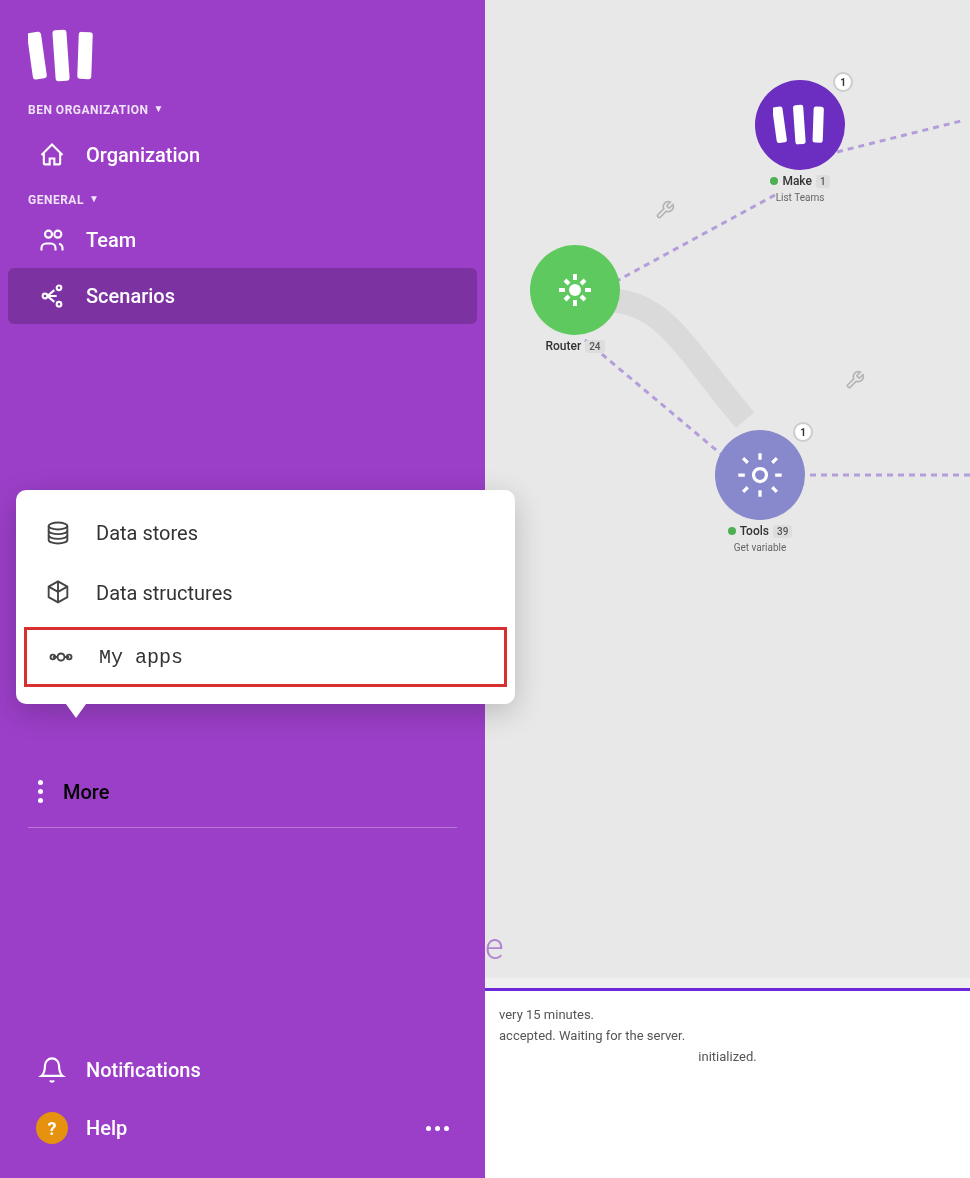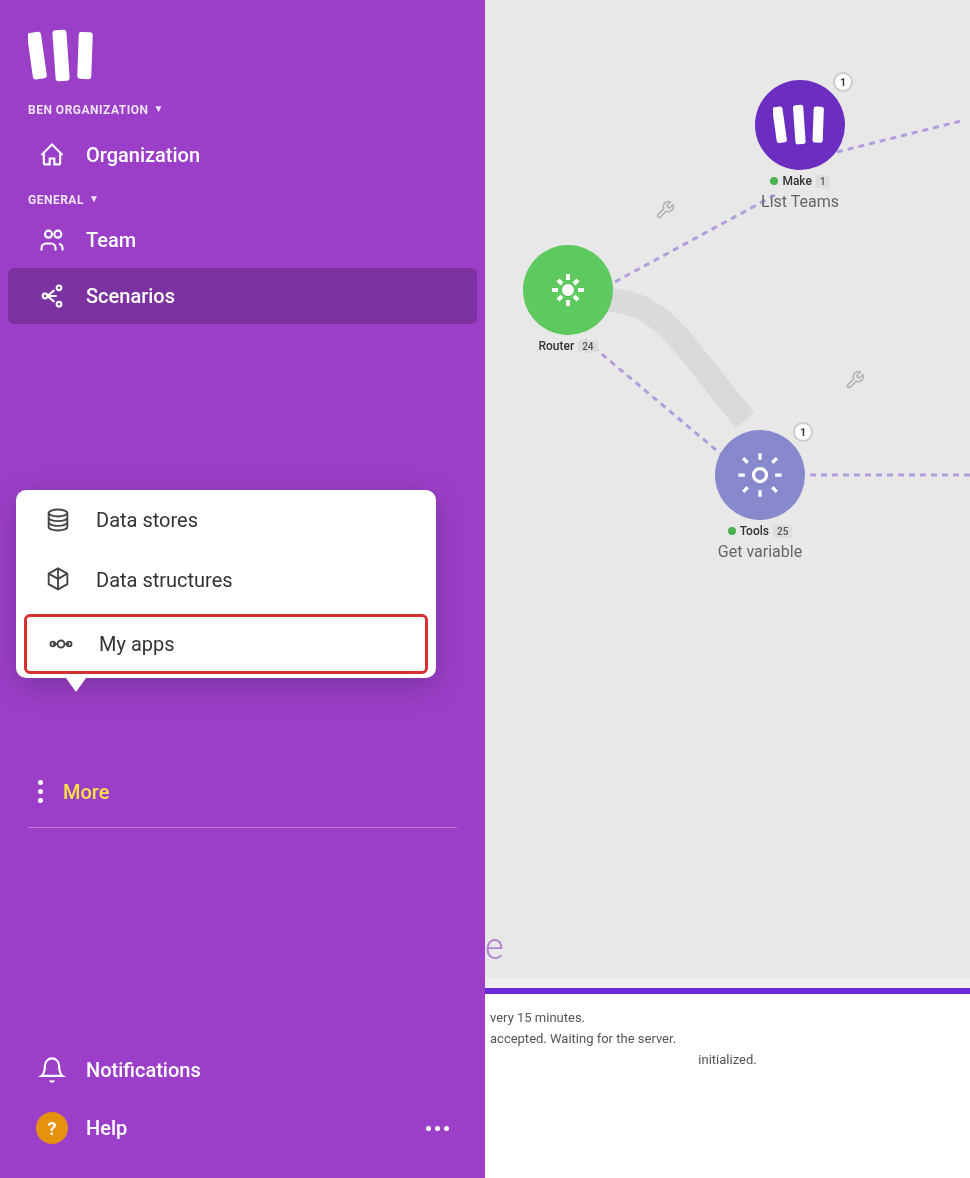--- a/index.html
+++ b/index.html
@@ -85,27 +85,27 @@
 
     .general-section {
       padding: 10px 28px 5px 28px;
     }
 
     
     .dropdown-menu {
       position: absolute;
       top: 490px;
       left: 16px;
-      width: 420px;
+      width: 499px;
       background: white;
       border-radius: 10px;
       box-shadow: 0 8px 30px rgba(0,0,0,0.2);
       z-index: 100;
       overflow: visible;
-      padding: 0 0;
+      padding: 13px 0;
     }
 
     .dropdown-menu::after {
       content: '';
       position: absolute;
       bottom: -14px;
       left: 50px;
       width: 20px;
       height: 14px;
       background: white;
@@ -117,23 +117,24 @@
       align-items: center;
       gap: 20px;
       padding: 16px 24px;
       font-size: 20px;
       color: #333;
       cursor: pointer;
     }
 
     .dropdown-item.highlighted {
       border: 3px solid #d63030;
-      border-radius: 6px;
+      border-radius: 0;
       margin: 4px 8px;
       padding: 13px 16px;
+      font-family: Liberation Mono, monospace;
     }
 
     .dropdown-item .di-icon {
       width: 36px;
       display: flex;
       justify-content: center;
       align-items: center;
       flex-shrink: 0;
     }
 
@@ -144,21 +145,21 @@
       fill: none;
       stroke-width: 1.6;
     }
 
     
     .more-item {
       display: flex;
       align-items: center;
       gap: 18px;
       padding: 14px 28px;
-      color: #fde047;
+      color: #000000;
       font-size: 20px;
       font-weight: 500;
       cursor: pointer;
       margin: 0 8px;
     }
 
     .three-dots {
       display: flex;
       flex-direction: column;
       gap: 4px;
@@ -254,21 +255,21 @@
 
     .node-badge {
       background: #ddd;
       border-radius: 3px;
       padding: 1px 4px;
       font-size: 10px;
       color: #555;
     }
 
     .node-sub {
-      font-size: 16px;
+      font-size: 10px;
       color: #666;
     }
 
     .status-dot {
       width: 8px;
       height: 8px;
       border-radius: 50%;
       background: #4caf50;
       display: inline-block;
     }
@@ -511,21 +512,21 @@
         <div class="node-number-badge">1</div>
       </div>
       <div class="node-label">
         <span class="status-dot"></span>
         <span>Make</span>
         <span class="node-badge">1</span>
       </div>
       <div class="node-sub">List Teams</div>
     </div>
 
-    <div class="node" style="position:absolute; top:245px; left:38px;">
+    <div class="node" style="position:absolute; top:245px; left:45px;">
       <div class="node-circle" style="width:90px;height:90px;background:#5ec95e;">
         <svg width="48" height="48" viewBox="0 0 24 24" fill="white">
           <circle cx="12" cy="12" r="3" fill="white"></circle>
           <path d="M7 12H4" stroke="white" stroke-width="2" fill="none"></path>
           <path d="M17 12H20" stroke="white" stroke-width="2" fill="none"></path>
           <path d="M12 7V4" stroke="white" stroke-width="2" fill="none"></path>
           <path d="M12 17v3" stroke="white" stroke-width="2" fill="none"></path>
           <path d="M9 9l-2-2" stroke="white" stroke-width="2" fill="none"></path>
           <path d="M15 15l2 2" stroke="white" stroke-width="2" fill="none"></path>
           <path d="M15 9l2-2" stroke="white" stroke-width="2" fill="none"></path>
@@ -545,21 +546,21 @@
             <circle cx="12" cy="12" r="3"></circle>
             <path d="M12 2v3M12 19v3M2 12h3M19 12h3"></path>
             <path d="M4.22 4.22l2.12 2.12M17.66 17.66l2.12 2.12M4.22 19.78l2.12-2.12M17.66 6.34l2.12-2.12"></path>
           </svg>
         </div>
         <div class="node-number-badge">1</div>
       </div>
       <div class="node-label">
         <span class="status-dot"></span>
         <span>Tools</span>
-        <span class="node-badge">25</span>
+        <span class="node-badge">39</span>
       </div>
       <div class="node-sub">Get variable</div>
     </div>
 
     <div style="position:absolute;top:200px;left:170px;opacity:0.4;">
       <svg width="20" height="20" viewBox="0 0 24 24" stroke="#666" fill="none" stroke-width="2">
         <path d="M14.7 6.3a1 1 0 000 1.4l1.6 1.6a1 1 0 001.4 0l3.77-3.77a6 6 0 01-7.94 7.94l-6.91 6.91a2.12 2.12 0 01-3-3l6.91-6.91a6 6 0 017.94-7.94l-3.76 3.76z"></path>
       </svg>
     </div>
     <div style="position:absolute;top:370px;left:360px;opacity:0.4;">
@@ -584,21 +585,21 @@
         <path d="M7 8h10M7 12h6"></path>
         <path d="M14 16l4-2-4-2v4z" fill="#555"></path>
       </svg>
     </div>
   </div>
 
   <div style="position:absolute;right:16px;bottom:170px;text-align:center;">
     <span class="controls-label">CONTROLS</span>
   </div>
 
-  <div style="position:absolute;bottom:0;left:0;right:0;height:190px;background:white;border-top:6px solid #6d28d9;padding:16px 5px;">
+  <div style="position:absolute;bottom:0;left:0;right:0;height:190px;background:white;border-top:3px solid #6d28d9;padding:16px 14px;">
     <div class="log-text">
       <span>very 15 minutes.</span>
     </div>
     <div class="log-text">
       <span>accepted. Waiting for the server.</span>
     </div>
     <div class="log-sub">
       <span>initialized.</span>
     </div>
   </div>

